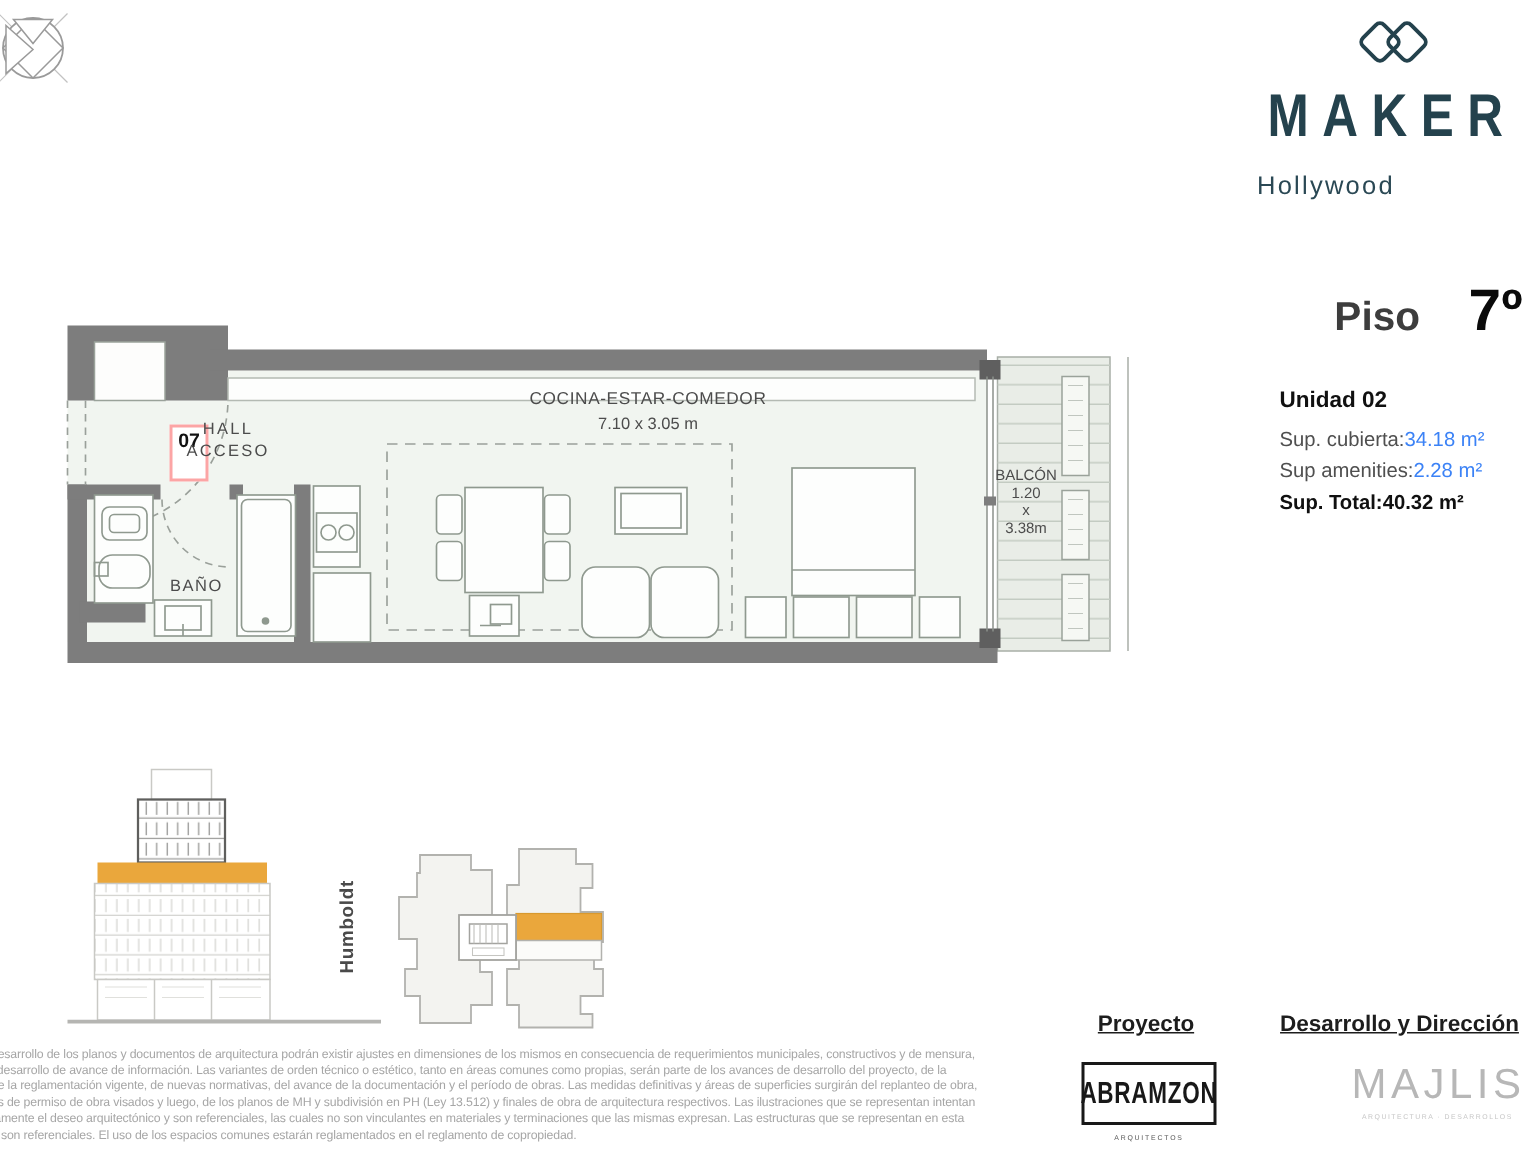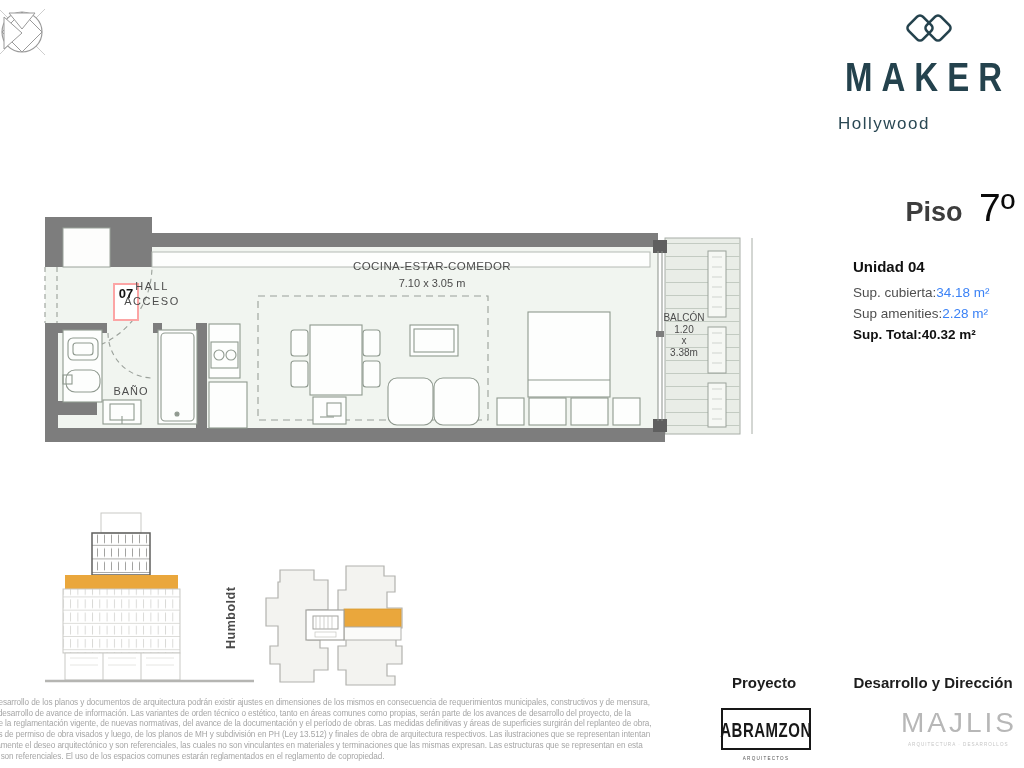--- a/index.html
+++ b/index.html
@@ -10,21 +10,21 @@
   
   .brand-word { left:845px; top:54px; width:160px; text-align:center;
     font-size:33px; font-weight:600; letter-spacing:9px; color:#24424d;
     transform:scaleY(1.22); transform-origin:center top; }
   .brand-sub { left:838px; top:114px; width:160px; text-align:left;
     font-size:17px; letter-spacing:1.5px; color:#2a4854; }
 
   
   .floor-line { left:850px; top:186px; width:165px; text-align:right; white-space:nowrap; }
   .floor-label { font-size:27px; color:#3d3d3d; font-weight:700; vertical-align:baseline; }
-  .floor-num { font-size:39px; color:#0a0a0a; font-weight:400; margin-left:12px; vertical-align:baseline; }
+  .floor-num { font-size:39px; color:#0a0a0a; font-weight:700; margin-left:28px; vertical-align:baseline; }
 
   
   .unit-box { left:853px; top:258px; width:162px; }
   .unit-title { font-size:15px; font-weight:700; color:#101010; margin-bottom:7px; }
   .unit-row { display:flex; justify-content:flex-start; font-size:13.5px; line-height:21px; }
   .unit-row .lbl { color:#4f4f4f; }
   .unit-row .val { color:#3b82f6; }
   .unit-row.total .lbl, .unit-row.total .val { font-weight:700; color:#101010; }
 
   
@@ -42,21 +42,21 @@
   .street { left:224px; top:578px; height:80px; width:18px;
     writing-mode:vertical-rl; transform:rotate(180deg);
     font-size:12.5px; font-weight:600; color:#4a4a4a; letter-spacing:.5px; text-align:center; }
 
   
   .disclaimer { left:-6px; top:698px; width:684px; overflow:hidden;
     font-size:8.2px; line-height:10.7px; color:#a6a6a6; letter-spacing:-.1px; }
   .disclaimer div { white-space:nowrap; }
 
   
-  .credit-h { font-size:15px; font-weight:600; color:#1d1d1d; text-align:center; }
+  .credit-h { font-size:15px; font-weight:600; color:#1d1d1d; text-align:center;text-decoration:underline; }
   .h-proy { left:705px; top:674px; width:118px; }
   .h-des { left:843px; top:674px; width:180px; }
   .abramzon-box { left:721px; top:708px; width:90px; height:42px; border:2.5px solid #181818;
     display:flex; align-items:center; justify-content:center; }
   .abramzon-txt { font-size:15px; font-weight:700; color:#181818; letter-spacing:.5px;
     transform:scaleY(1.35); }
   .abramzon-sub { left:721px; top:756px; width:90px; text-align:center;
     font-size:4.6px; letter-spacing:1.2px; color:#555; }
   .majlis-wrap { left:866px; top:708px; width:150px; height:46px; display:flex; align-items:flex-start;gap:31px; }
   .majlis-txt { font-size:28px; font-weight:300; color:#b7b7b7; letter-spacing:3px; line-height:30px; margin-left:4px; }
@@ -80,21 +80,21 @@
 </svg>
 <div class="abs brand-word">MAKER</div>
 <div class="abs brand-sub">Hollywood</div>
 
 <div class="abs floor-line">
   <span class="floor-label">Piso</span>
   <span class="floor-num">7º</span>
 </div>
 
 <div class="abs unit-box">
-  <div class="unit-title">Unidad 04</div>
+  <div class="unit-title">Unidad 02</div>
   <div class="unit-row">
     <span class="lbl">Sup. cubierta:</span>
     <span class="val">34.18 m²</span>
   </div>
   <div class="unit-row">
     <span class="lbl">Sup amenities:</span>
     <span class="val">2.28 m²</span>
   </div>
   <div class="unit-row total">
     <span class="lbl">Sup. Total:</span>

